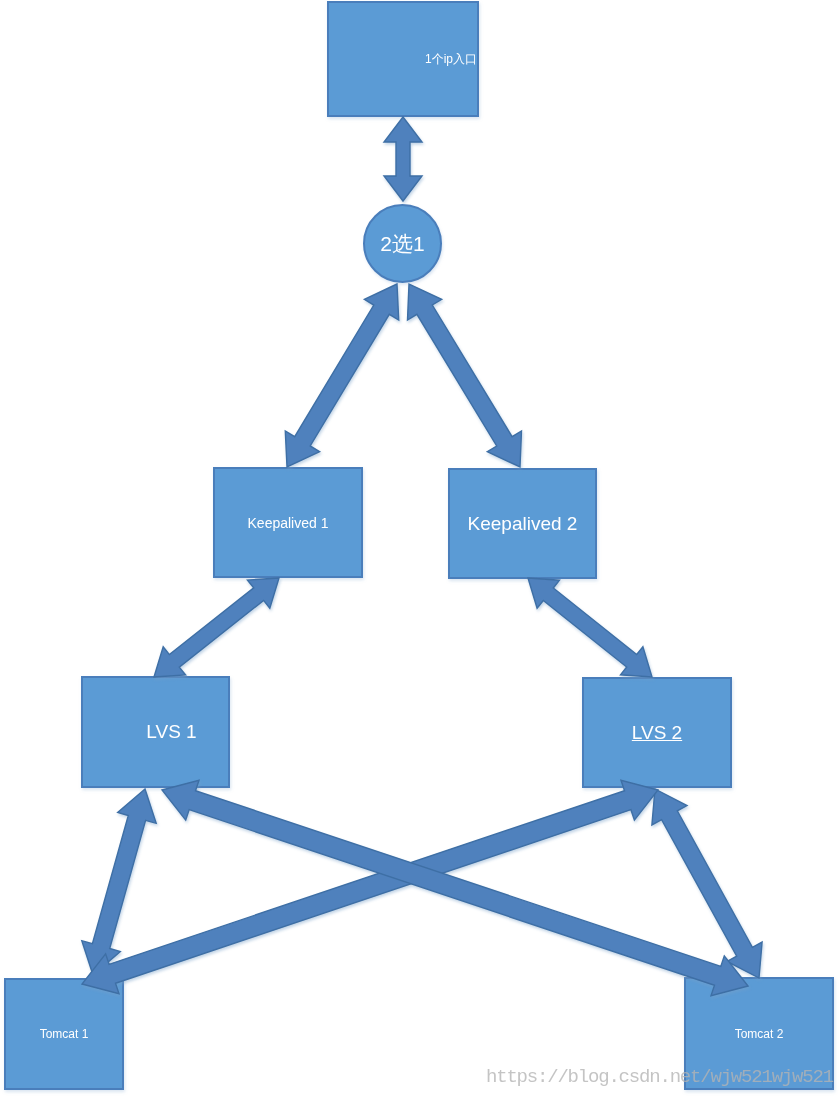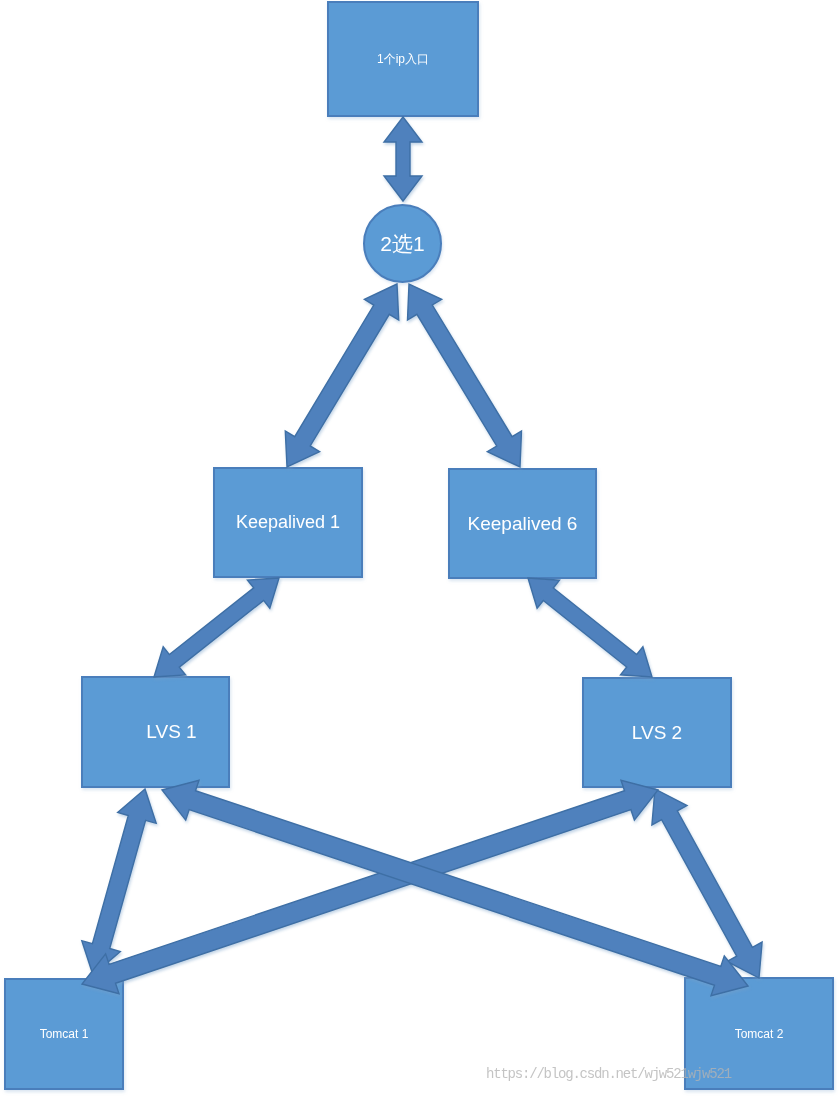--- a/index.html
+++ b/index.html
@@ -21,44 +21,44 @@
     position:absolute;
     background:var(--node-fill);
     border:2px solid var(--node-border);
     box-sizing:border-box;
     display:flex;align-items:center;justify-content:center;
     color:var(--text-color);
     text-align:center;
     box-shadow:1px 2px 3px rgba(150,180,215,.35);
     z-index:1;
   }
-  .node-ip      {left:327px;top:1px;  width:152px;height:116px;font-size:12px;}
+  .node-ip      {left:327px;top:1px;  width:152px;height:116px;font-size:12px;justify-content:flex-end;}
   .node-circle  {left:363px;top:204px;width:79px; height:79px; font-size:21px;border-radius:50%;text-align:center;}
-  .node-keep1   {left:213px;top:467px;width:150px;height:111px;font-size:18px;}
+  .node-keep1   {left:213px;top:467px;width:150px;height:111px;font-size:14px;}
   .node-keep2   {left:448px;top:468px;width:149px;height:111px;font-size:19px;}
   .node-lvs1    {left:81px; top:676px;width:149px;height:112px;font-size:19px;padding-left:32px;}
-  .node-lvs2    {left:582px;top:677px;width:150px;height:111px;font-size:19px;}
+  .node-lvs2    {left:582px;top:677px;width:150px;height:111px;font-size:19px;text-decoration:underline;}
   .node-tomcat1 {left:4px;  top:978px;width:120px;height:112px;font-size:12px;}
   .node-tomcat2 {left:684px;top:977px;width:150px;height:113px;font-size:12px;}
   #arrows{
     position:absolute;left:0;top:0;z-index:2;pointer-events:none;
     filter:drop-shadow(1px 2px 1.5px rgba(120,160,200,.45));
   }
   #arrows polygon{
     fill:var(--arrow-fill);
     stroke:var(--arrow-stroke);
     stroke-width:1.4;
     stroke-linejoin:miter;
   }
   .watermark{
     position:absolute;
     left:486px;top:1066px;
     z-index:3;
     font-family:"Liberation Mono",monospace;
-    font-size:14px;
+    font-size:19px;
     letter-spacing:-1.2px;
     color:rgba(180,180,180,0.78);
     white-space:nowrap;
   }
 </style>
 </head>
 <body>
 
 <div class="canvas">
 
@@ -68,21 +68,21 @@
 
   <div class="node node-circle">
     <span>2选1</span>
   </div>
 
   <div class="node node-keep1">
     <span>Keepalived 1</span>
   </div>
 
   <div class="node node-keep2">
-    <span>Keepalived 6</span>
+    <span>Keepalived 2</span>
   </div>
 
   <div class="node node-lvs1">
     <span>LVS 1</span>
   </div>
 
   <div class="node node-lvs2">
     <span>LVS 2</span>
   </div>
 

